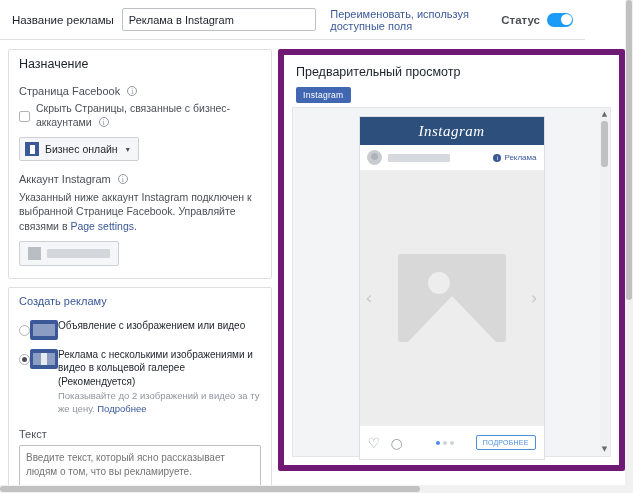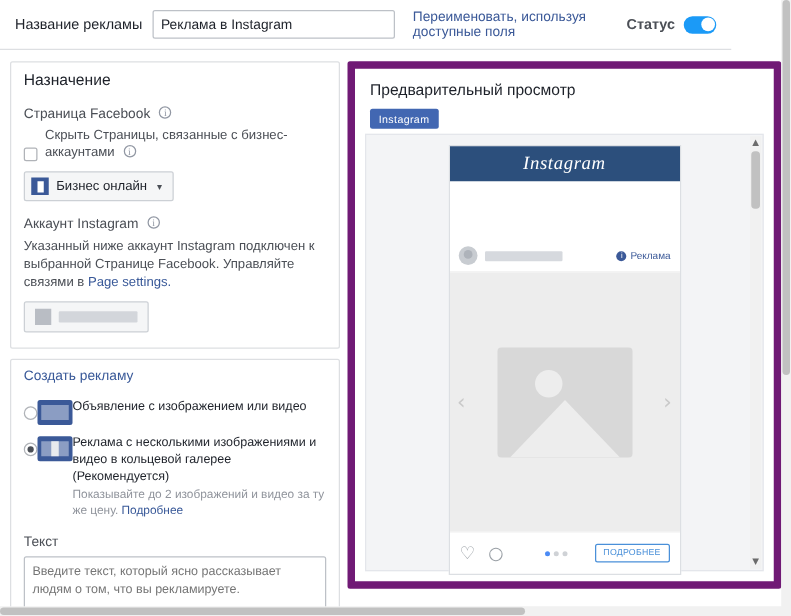--- a/index.html
+++ b/index.html
@@ -62,21 +62,21 @@
 
   .section-title {
     font-size: 11px; color: #4b4f56; margin: 8px 0 5px 0; font-weight: normal;
   }
   .info-dot {
     display: inline-block; width: 10px; height: 10px; border-radius: 50%;
     border: 1px solid #9197a3; color: #9197a3; font-size: 8px;
     line-height: 9px; text-align: center; margin-left: 4px; vertical-align: 1px;
     font-family: "Liberation Serif", serif;
   }
-  .checkrow { display: flex; align-items: flex-end; gap: 6px; margin: 4px 0 8px 0; }
+  .checkrow { display: flex; align-items: center; gap: 6px; margin: 4px 0 8px 0; }
   .cb {
     width: 11px; height: 11px; border: 1px solid #b0b3b8; background: #fff;
     border-radius: 2px; flex: none; margin-top: 1px;
   }
   .checkrow-label { font-size: 10.5px; color: #4b4f56; line-height: 1.3; }
 
   .page-chip {
     display: inline-flex; align-items: center; gap: 6px;
     border: 1px solid #ccd0d5; border-radius: 2px; background: #f5f6f7;
     padding: 4px 8px 4px 5px; font-size: 10.5px; color: #1d2129;
@@ -164,21 +164,20 @@
     height: 28px; background: #2c4f7c; display: flex; align-items: center;
     justify-content: center;
   }
   .ig-logo {
     color: #fff; font-family: "Liberation Serif", serif; font-style: italic;
     font-size: 15px; letter-spacing: .5px;
   }
   .ig-user {
     height: 26px; display: flex; align-items: center; padding: 0 7px; gap: 6px;
     border-bottom: 1px solid #efefef;
-    margin-top: 47px;
   }
   .ig-user .av {
     width: 15px; height: 15px; border-radius: 50%; background: #c8ccd1; flex: none;
     position: relative;
   }
   .ig-user .av:after {
     content:""; position:absolute; left:4px; top:3px; width:7px; height:7px;
     border-radius:50%; background:#aeb3ba;
   }
   .ig-user .namebar { width: 62px; height: 8px; background: #d6d9de; border-radius: 1px; }

